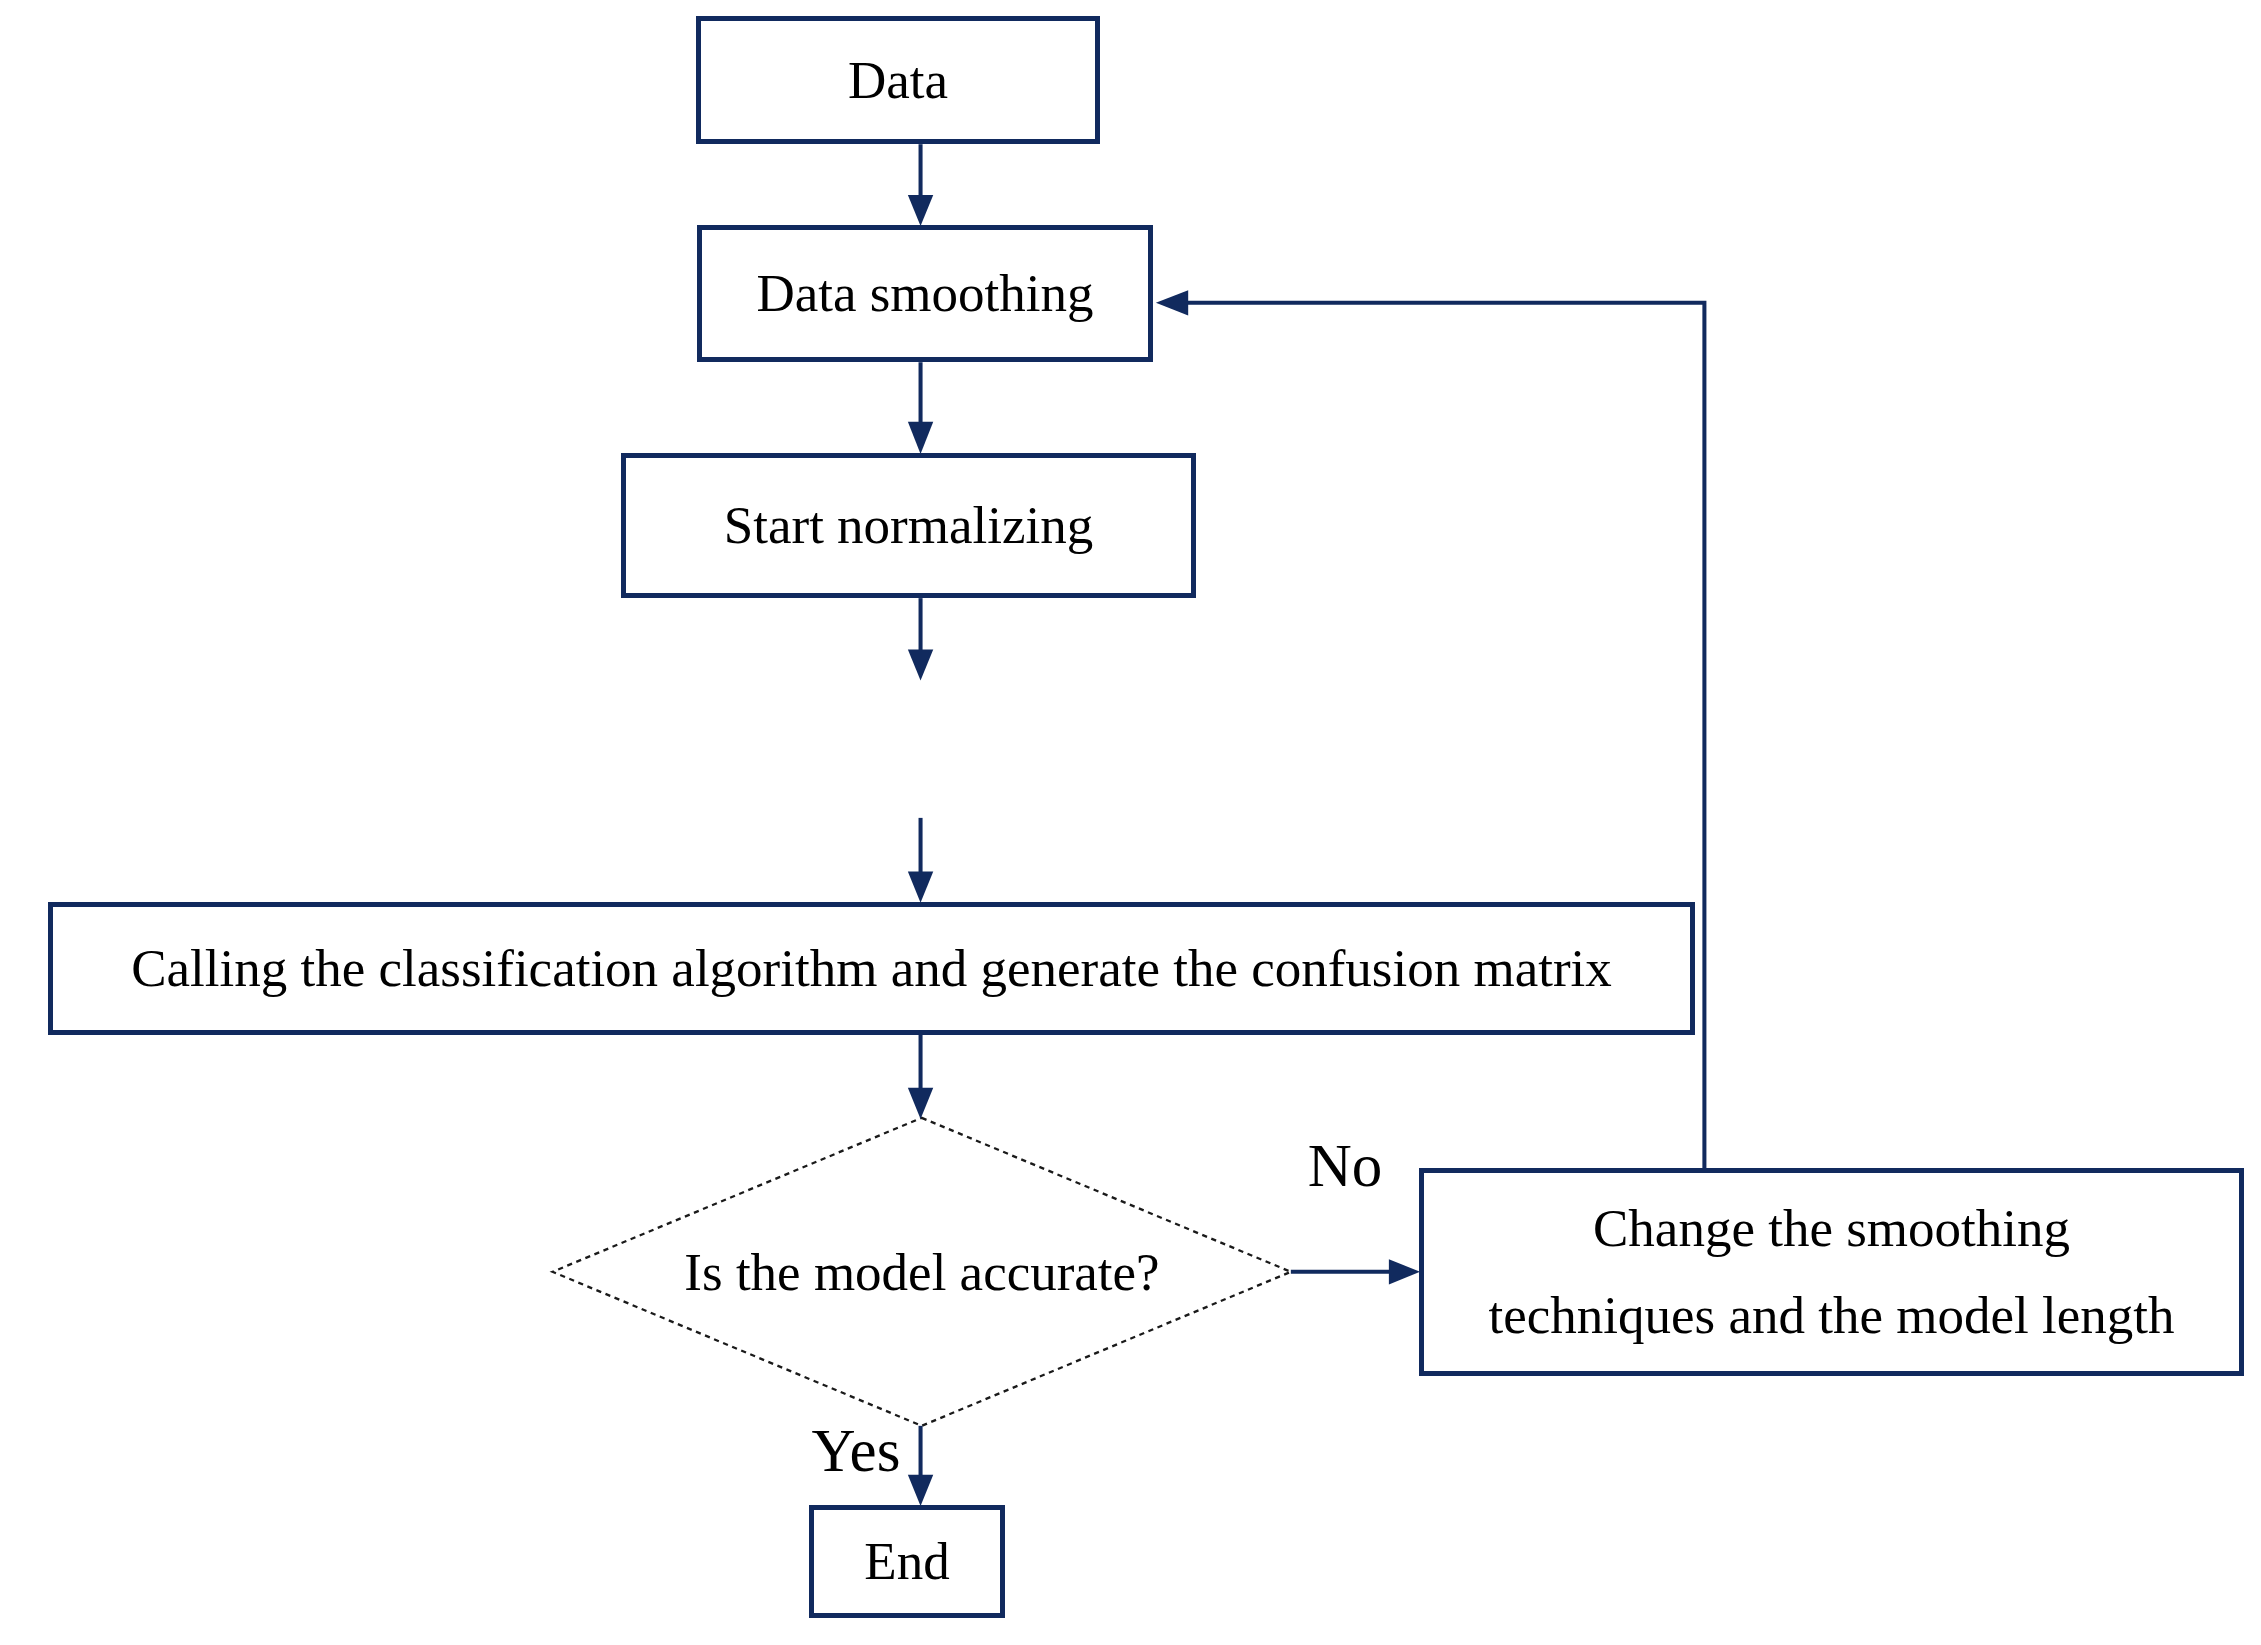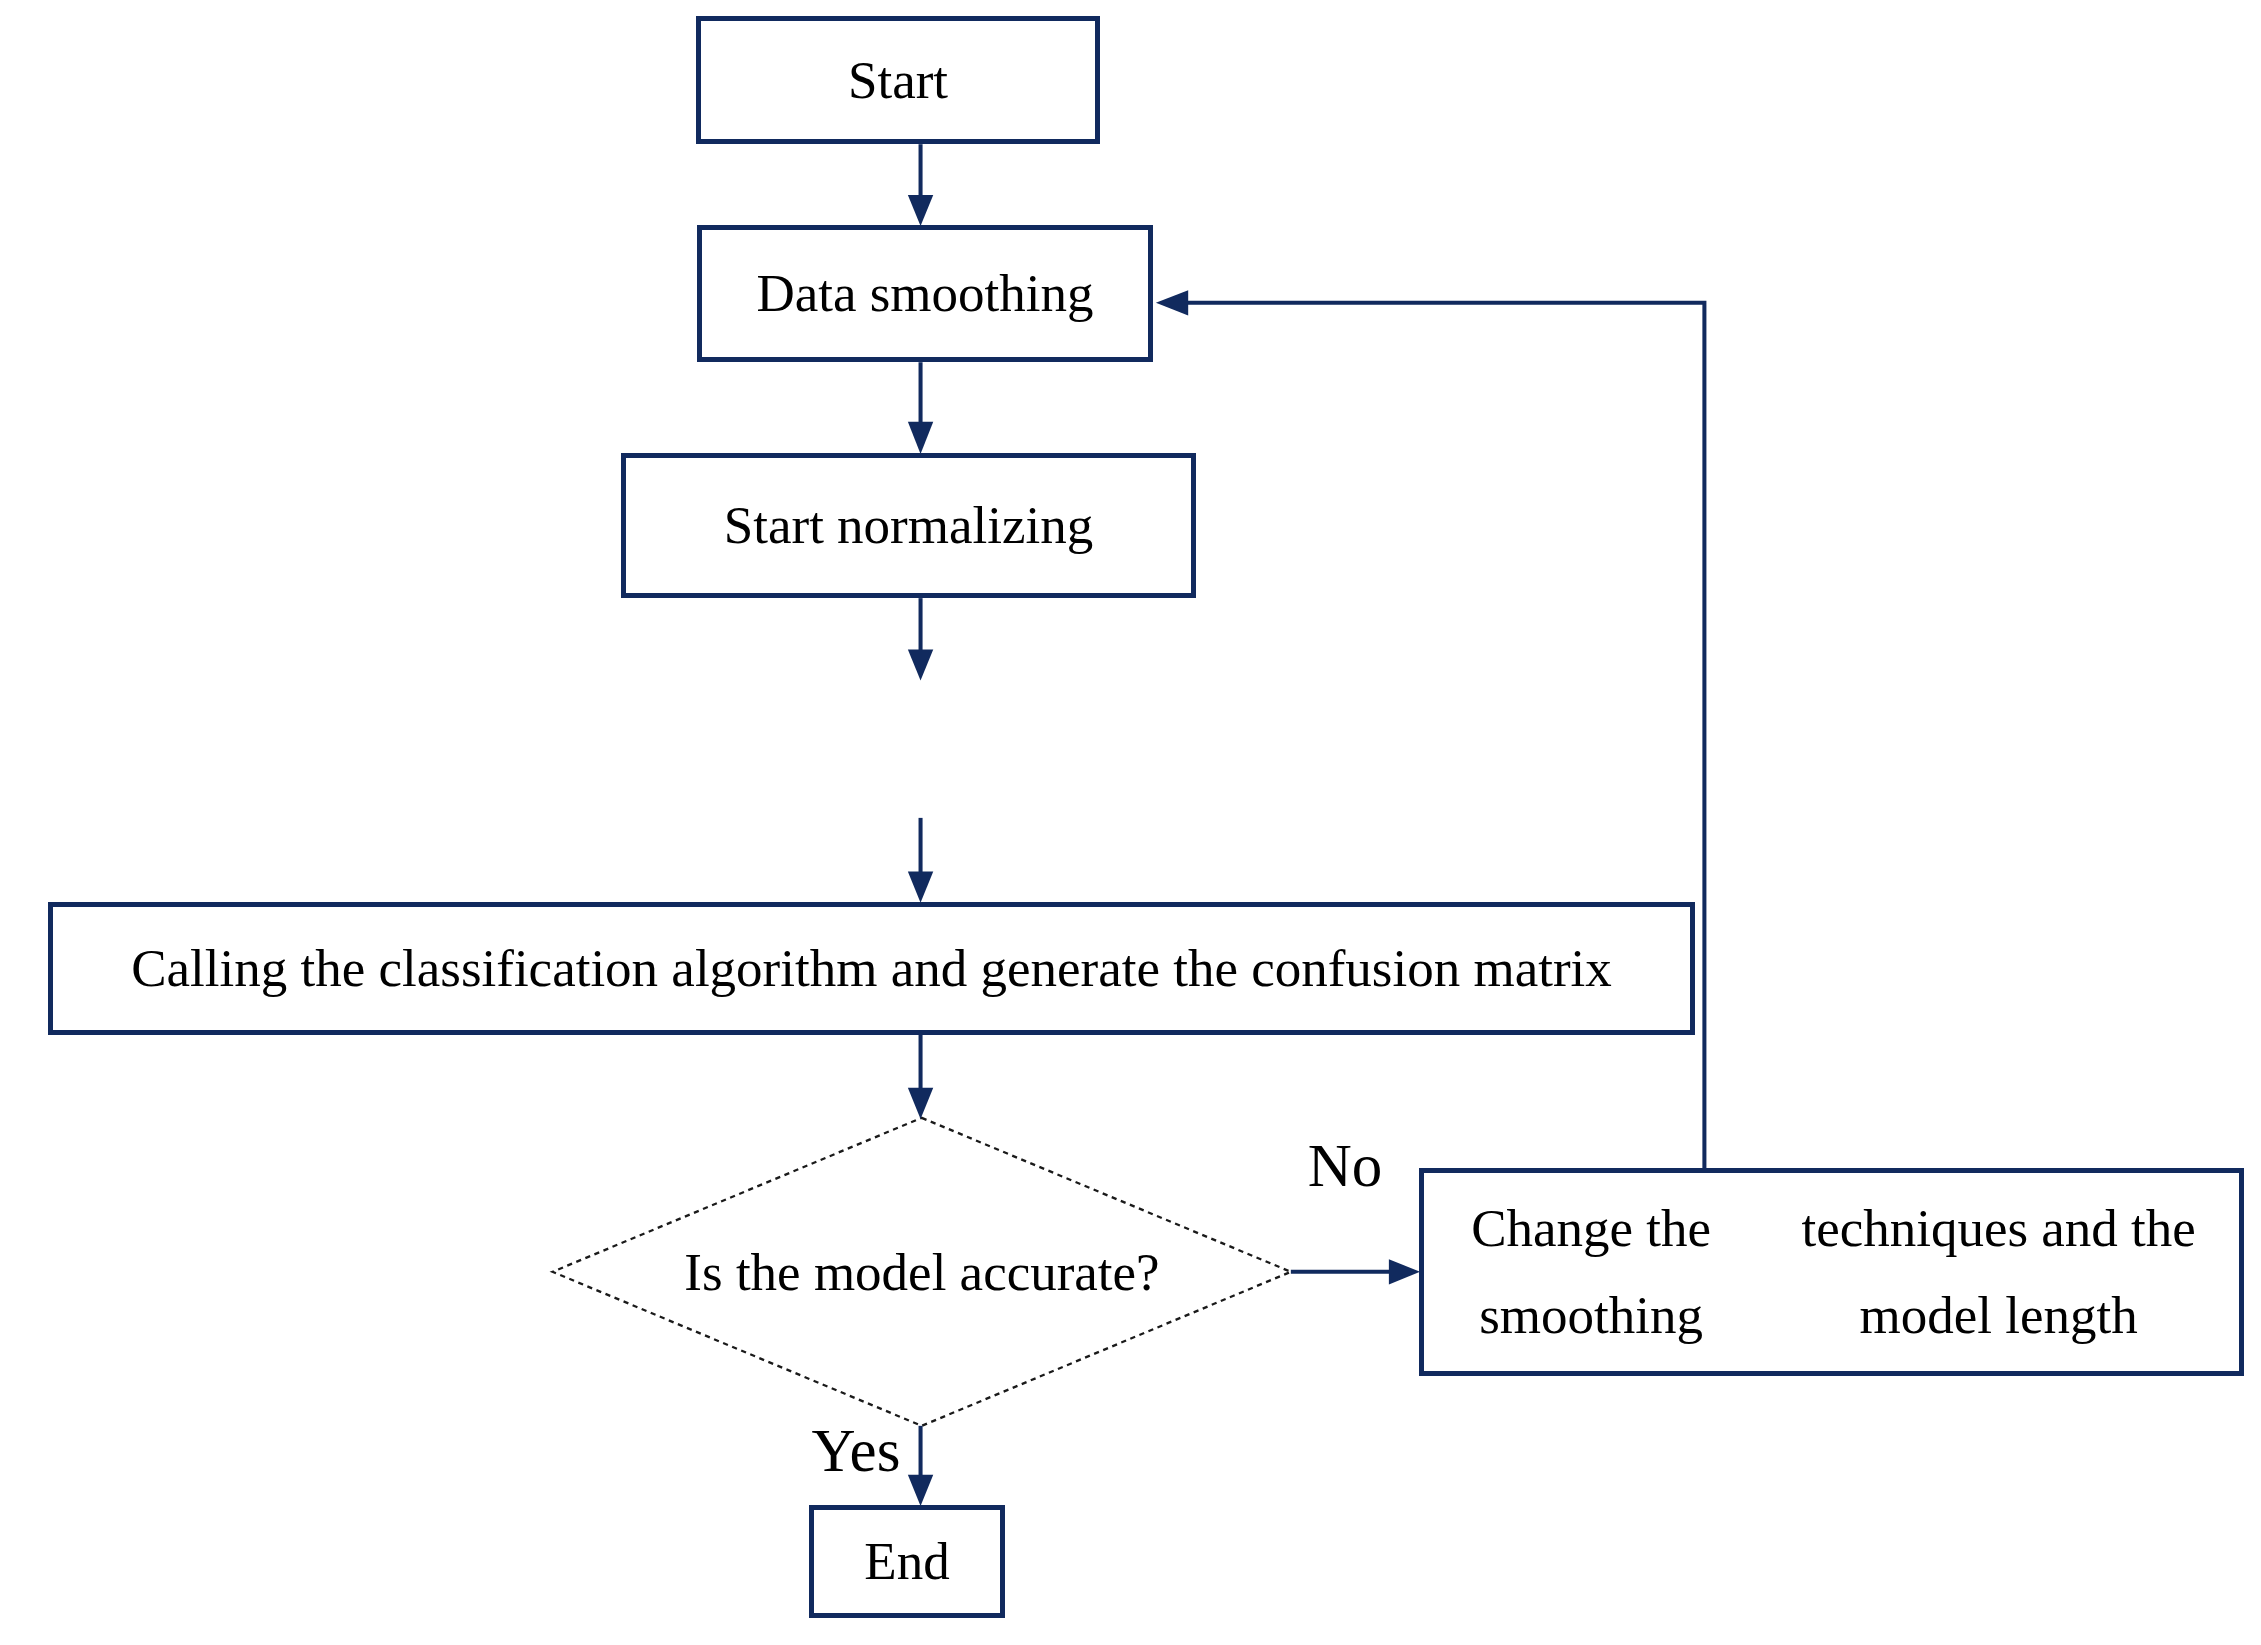--- a/index.html
+++ b/index.html
@@ -53,20 +53,21 @@
   }
   .node-start       { left: 696px; top: 16px;   width: 404px;  height: 128px; }
   .node-smoothing   { left: 697px; top: 225px;  width: 456px;  height: 137px; }
   .node-normalizing { left: 621px; top: 453px;  width: 575px;  height: 145px; }
   .node-classify    { left: 296px;  top: 680px; width: 1237px; height: 138px; }
   .node-calling     { left: 48px;   top: 902px; width: 1647px; height: 133px; }
   .node-change      { left: 1419px; top: 1168px; width: 825px; height: 208px; }
   .node-end         { left: 809px; top: 1505px; width: 196px;  height: 113px; }
   .node-change .multiline {
     display: flex;
+    flex-direction: column;
   }
   .node-change .multiline span {
     display: block;
     line-height: 87px;
   }
   .diamond-label {
     position: absolute;
     left: 922px;
     top: 1272px;
     transform: translate(-50%, -50%);
@@ -128,21 +129,21 @@
       <polygon class="arrowhead" points="2408,2183 2408,2227 2462,2205"></polygon>
     </g>
 
     <g>
       <polyline class="connector" points="2955,2025 2955,525 2058,525"></polyline>
       <polygon class="arrowhead" points="2060,503 2060,547 2004,525"></polygon>
     </g>
   </svg>
 
   <div class="node node-start">
-    <span>Start</span>
+    <span>Data</span>
   </div>
 
   <div class="node node-smoothing">
     <span>Data smoothing</span>
   </div>
 
   <div class="node node-normalizing">
     <span>Start normalizing</span>
   </div>
 

